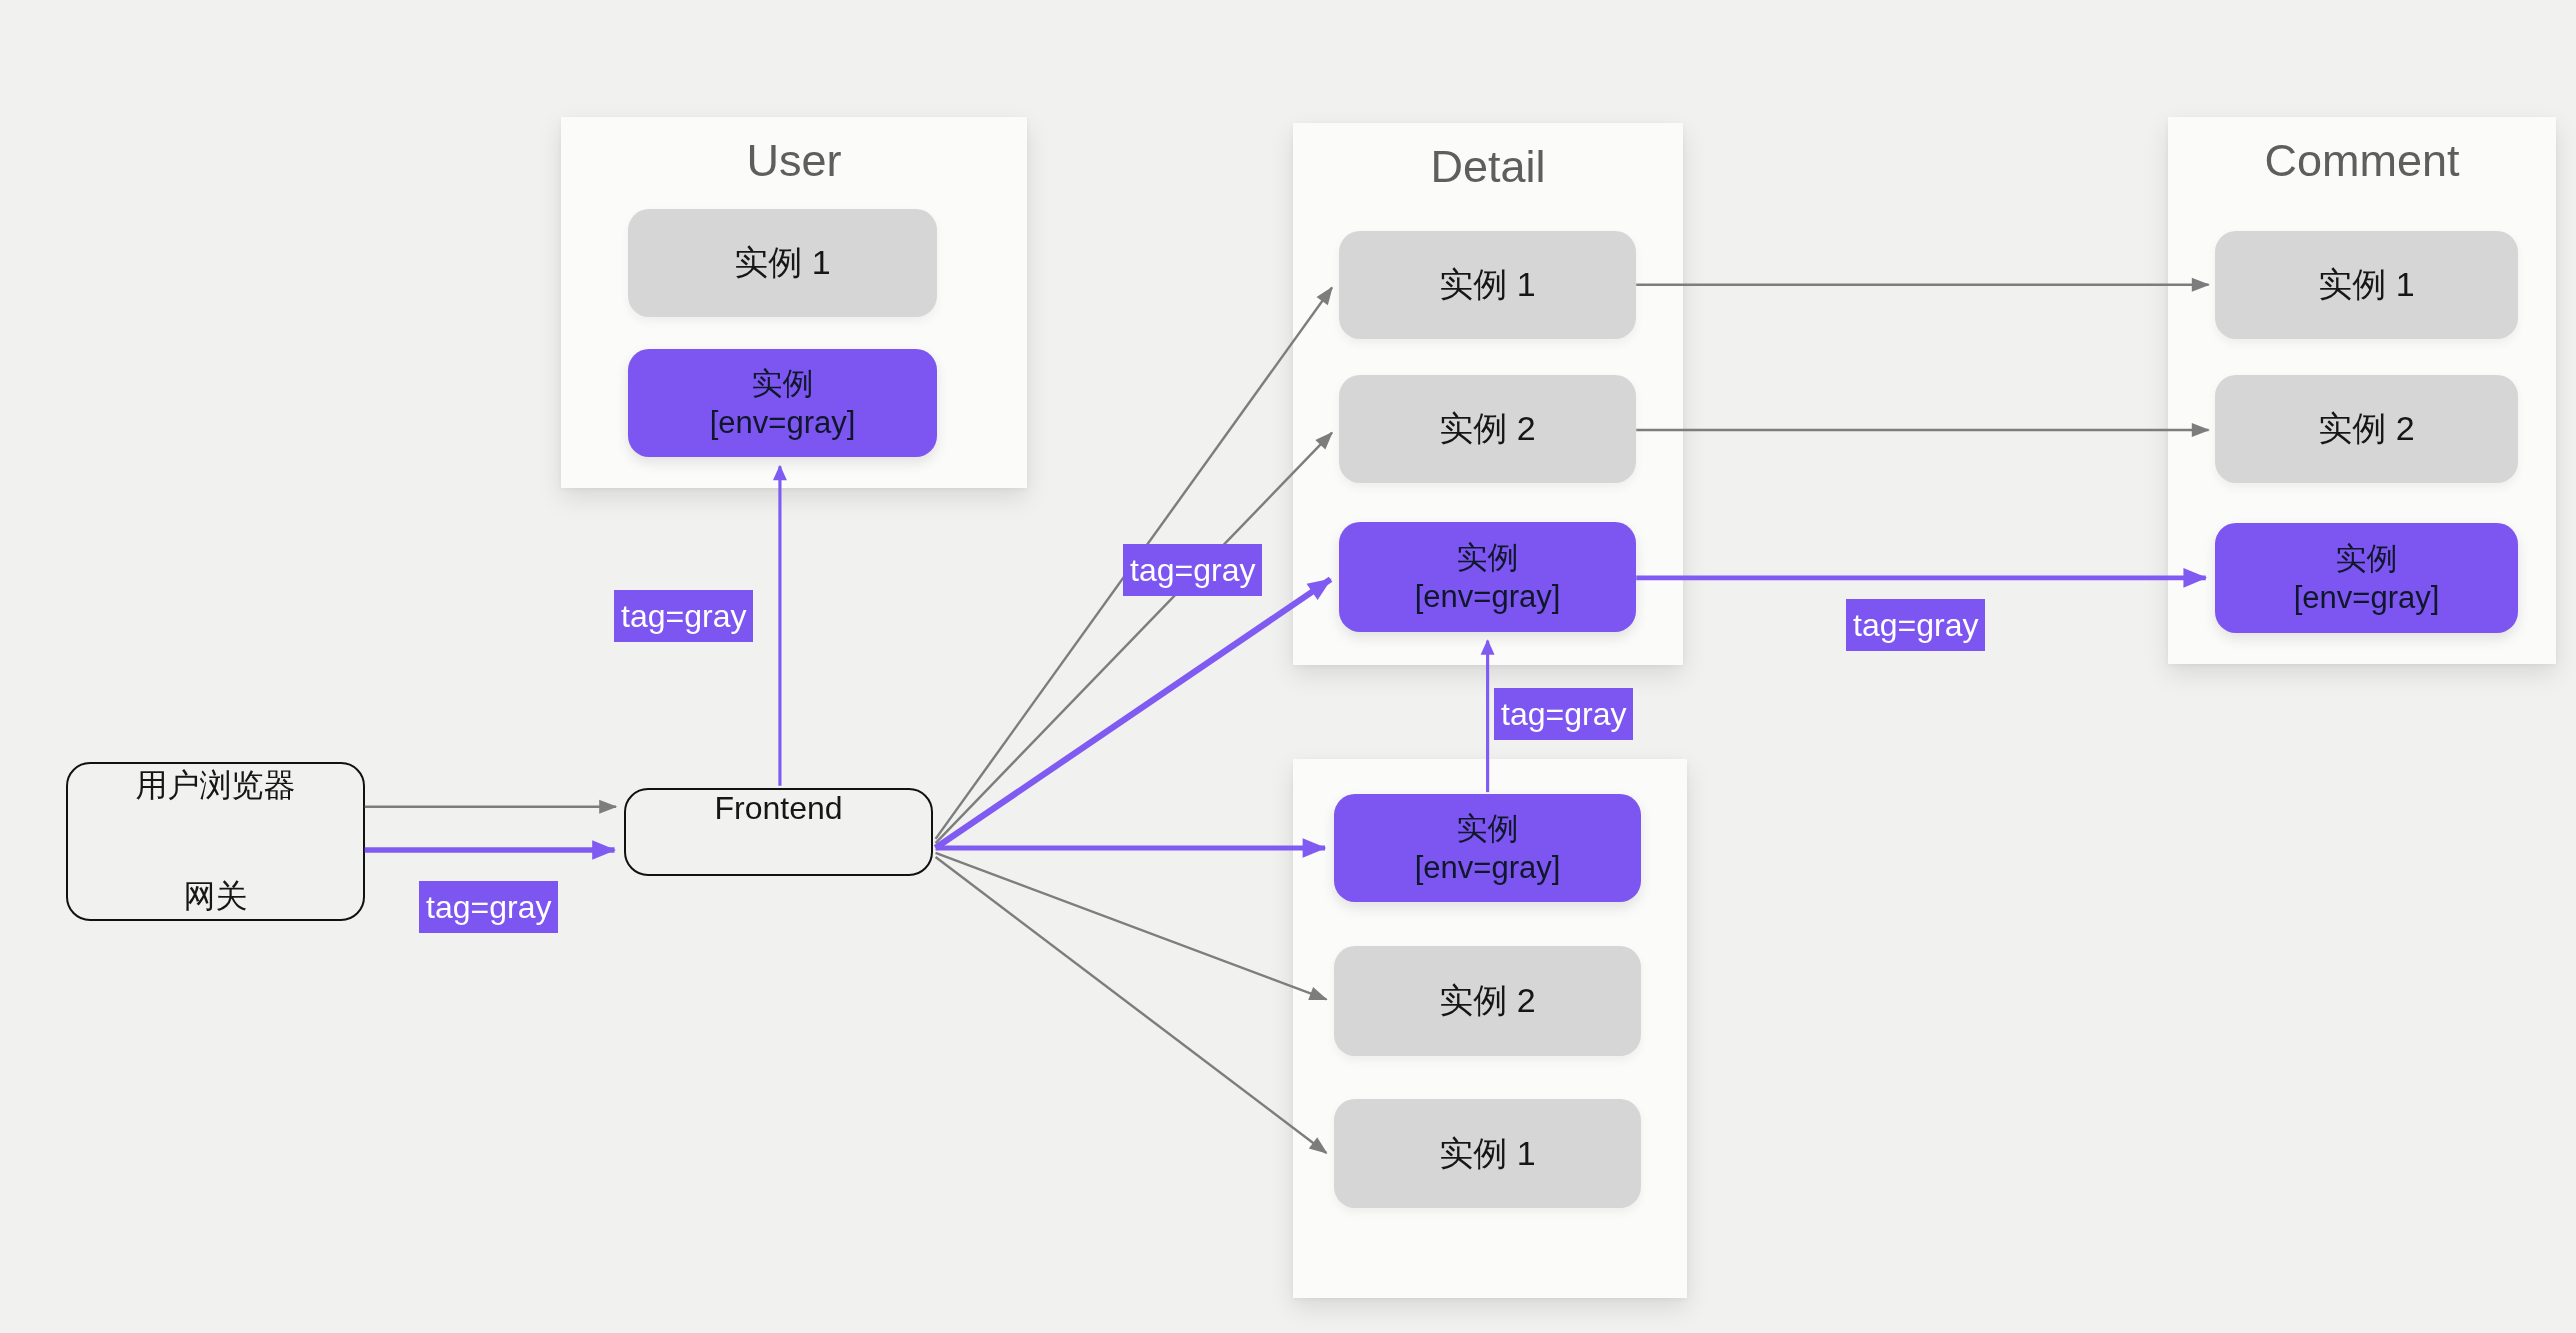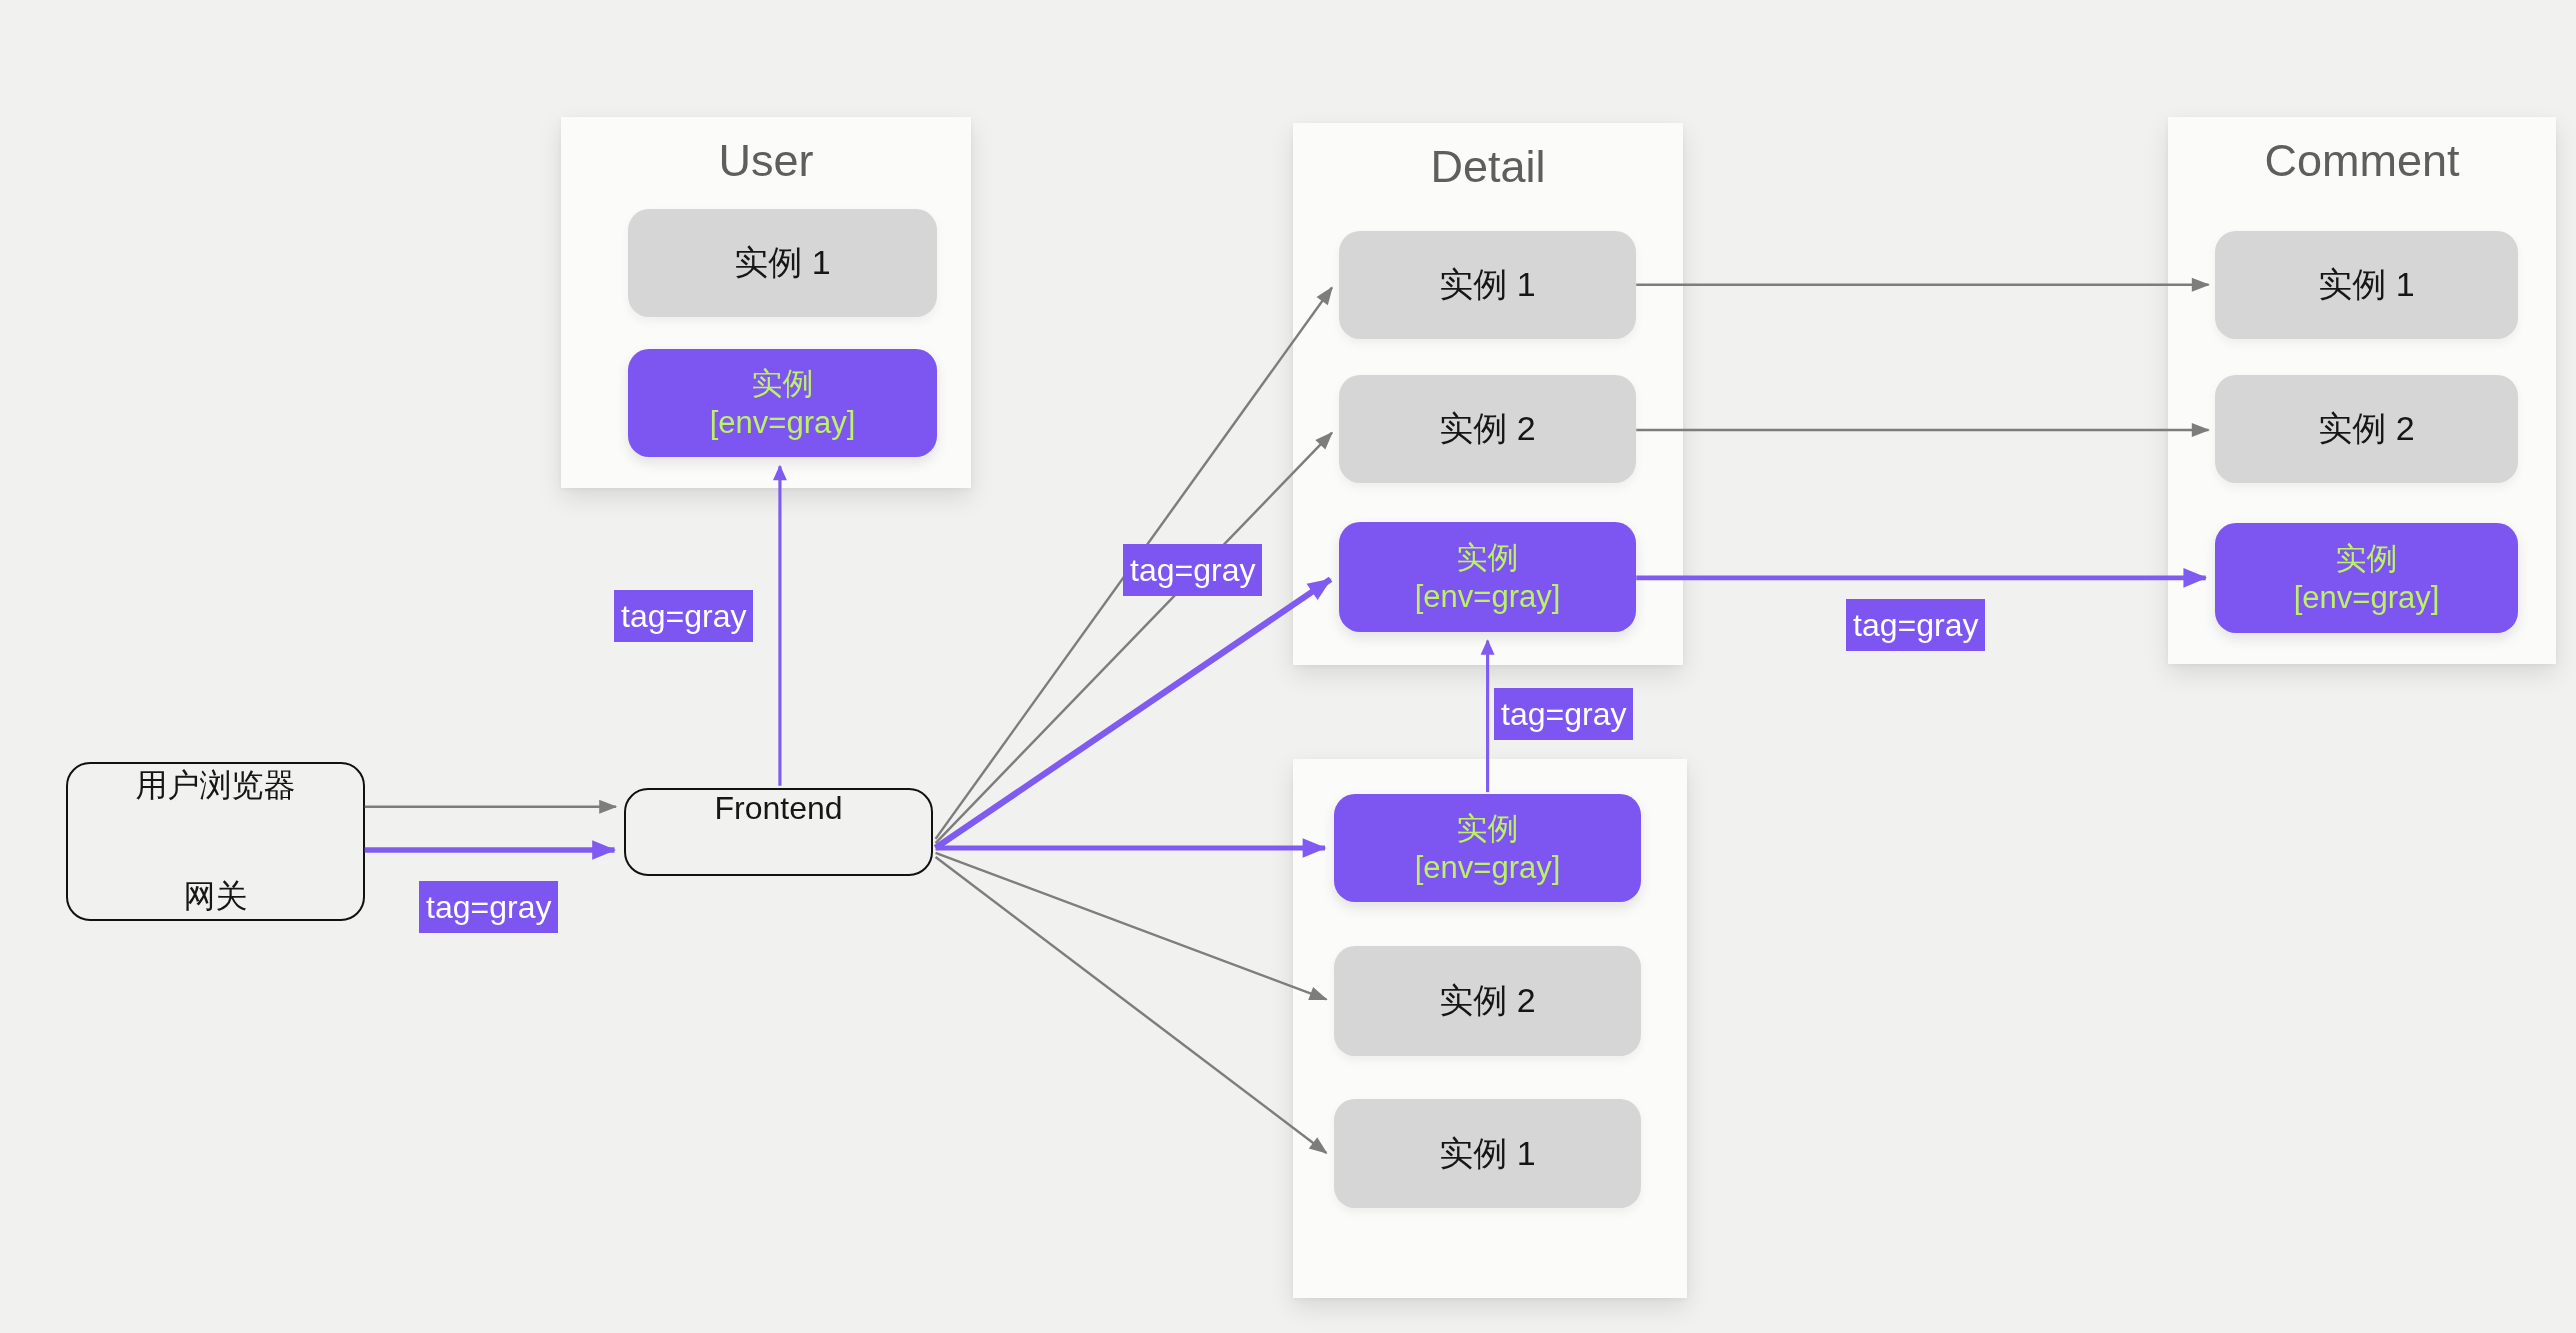--- a/index.html
+++ b/index.html
@@ -54,21 +54,21 @@
   }
   .inst.plain{
     background:var(--gray-box);
     color:var(--ink);
     font-size:34px;
     font-weight:500;
     box-shadow:0 4.2px 9.8px rgba(0,0,0,.05);
   }
   .inst.grayenv{
     background:var(--purple);
-    color:#bef264;
+    color:#0f172a;
     font-size:31px;
     font-weight:500;
     line-height:39px;
     box-shadow:0 5.6px 12.6px rgba(0,0,0,.10);
   }
   .node{
     position:absolute;
     border:2.8px solid #111;
     border-radius:24px;
     background:var(--page-bg);
@@ -93,21 +93,21 @@
   svg.edges{
     position:absolute;
     left:0;top:0;
     width:2576px;height:1333px;
     pointer-events:none;
   }
 </style>
 </head>
 <body>
 
-<div class="card" style="left:561px;top:117px;width:410px;height:371px;">
+<div class="card" style="left:561px;top:117px;width:466px;height:371px;">
   <div class="card-title top">User</div>
   <div class="inst plain" style="left:67px;top:92px;width:309px;height:108px;">
     <span>实例 1</span>
   </div>
   <div class="inst grayenv" style="left:67px;top:232px;width:309px;height:108px;">
     <span>实例</span>
     <span>[env=gray]</span>
   </div>
 </div>
 

